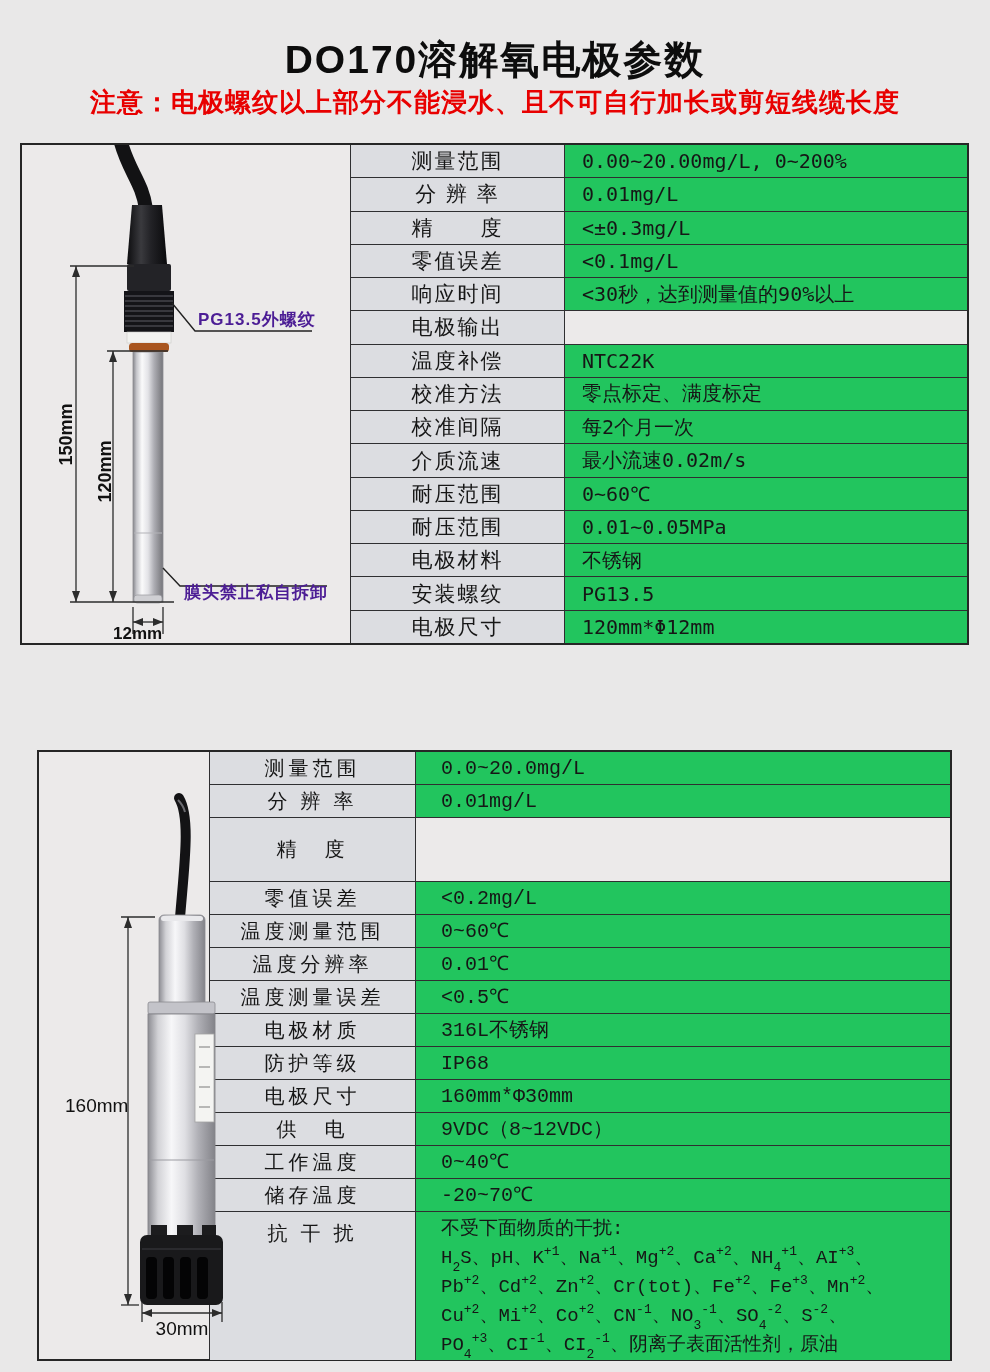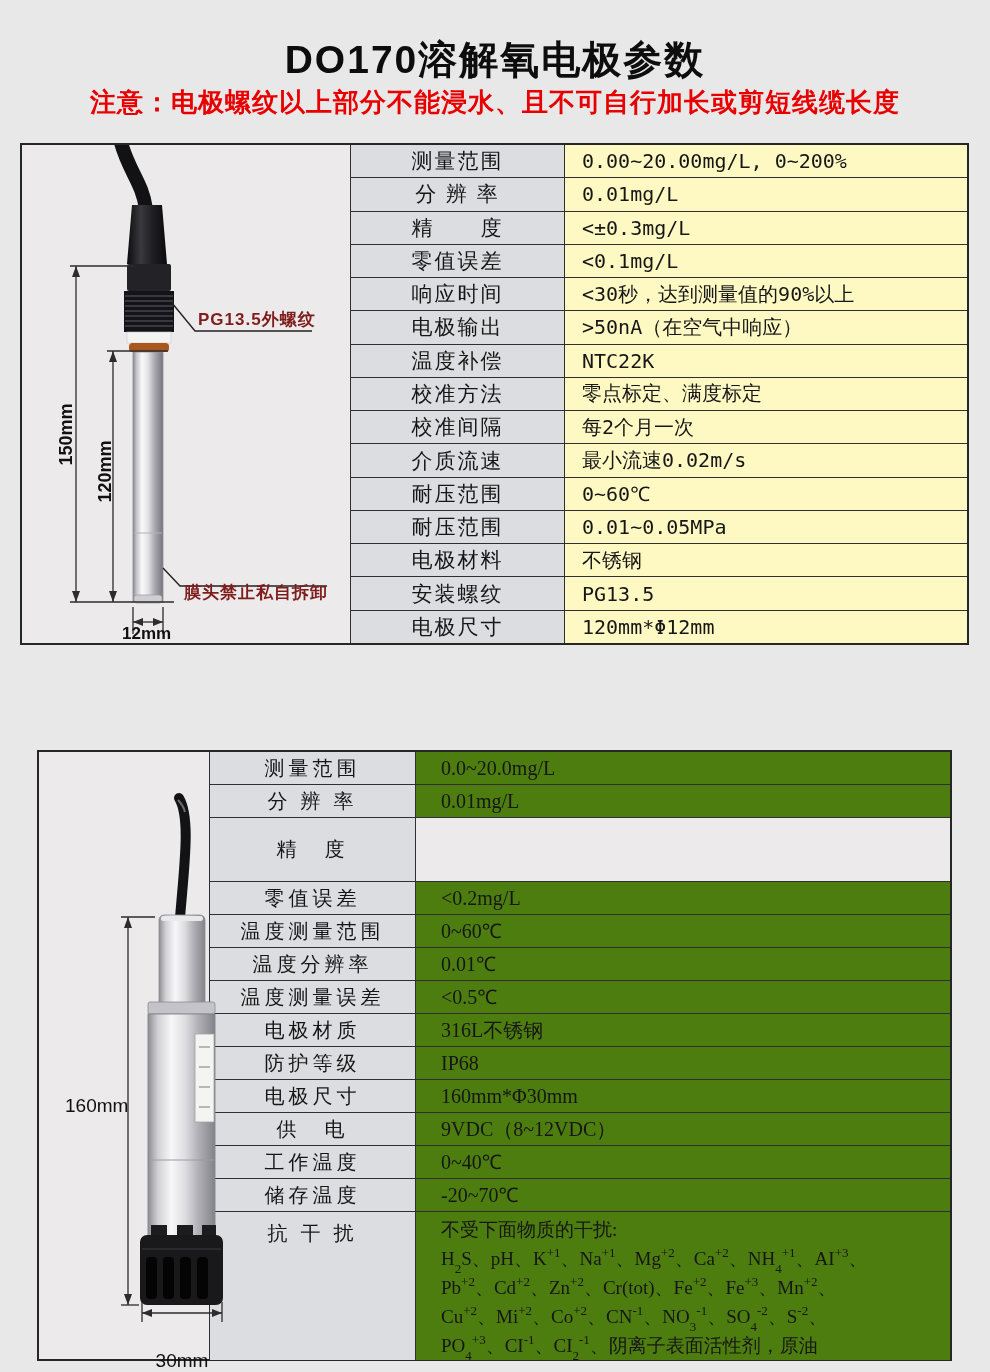--- a/index.html
+++ b/index.html
@@ -39,54 +39,54 @@
   
   .t1{flex:1;display:flex;flex-direction:column;border-left:1.5px solid #2f2f31;}
   .t1 .r{flex:1;display:flex;border-bottom:1.5px solid #2f2f31;min-height:0;}
   .t1 .r:last-child{border-bottom:none;}
   .t1 .l{
     flex:0 0 213px;display:flex;align-items:center;justify-content:center;
     background:#dcdde1;border-right:1.5px solid #2f2f31;
     font-size:21px;letter-spacing:2px;
   }
   .t1 .v{
-    flex:1;display:flex;align-items:center;background:#fef9c3;
+    flex:1;display:flex;align-items:center;background:#22c55e;
     padding-left:17px;font-size:20px;
     font-family:"DejaVu Sans Mono","Liberation Sans",monospace;
   }
 
   
   .t2{flex:1;display:flex;flex-direction:column;border-left:1.5px solid #2f2f31;
       font-family:"Liberation Serif",serif;}
   .t2 .r{display:flex;border-bottom:1.5px solid #2f2f31;box-sizing:border-box;}
   .t2 .r:last-child{border-bottom:none;}
   .t2 .rs{flex:0 0 33px;}
   .t2 .rd{flex:0 0 64px;}
   .t2 .rt{flex:1;}
   .t2 .l{
     flex:0 0 205px;display:flex;align-items:center;justify-content:center;
     background:#dcdde1;border-right:1.5px solid #2f2f31;
     font-size:20px;letter-spacing:4px;text-align:center;
   }
   .t2 .rt .l{align-items:flex-start;padding-top:8px;}
   .t2 .v{
     flex:1;display:flex;flex-direction:column;justify-content:center;
-    background:#4d7c0f;padding-left:25px;font-size:20px;
+    background:#22c55e;padding-left:25px;font-size:20px;font-family:Liberation Mono, monospace;
   }
   .t2 .v .line{line-height:31px;}
   .t2 .rt .v{justify-content:flex-start;padding-top:3px;}
   .t2 .rt .v .line{line-height:29px;font-size:19px;}
   .t2 sup{font-size:13px;line-height:0;position:relative;top:-1px;}
   .t2 sub{font-size:13px;line-height:0;position:relative;top:3px;}
 
   
   .dim{position:absolute;font-weight:bold;font-size:18px;color:#111;}
   .dim-rot{transform:rotate(-90deg);transform-origin:center;width:80px;text-align:center;}
   .dim-h{font-weight:normal;font-size:19px;}
-  .callout{position:absolute;font-weight:bold;font-size:17px;letter-spacing:1px;color:#7f1d1d;white-space:nowrap;}
+  .callout{position:absolute;font-weight:bold;font-size:17px;letter-spacing:1px;color:#4c1d95;white-space:nowrap;}
 </style>
 </head>
 <body>
 
 <div class="page">
 
   <h1 class="title title1">DO170溶解氧电极参数</h1>
   <div class="warning">注意：电极螺纹以上部分不能浸水、且不可自行加长或剪短线缆长度</div>
 
   <div class="specbox box1">
@@ -155,21 +155,21 @@
           <polygon points="141,477 131,473 131,481" stroke="none"></polygon>
         </g>
 
         <g stroke="#222" stroke-width="1.4" fill="none">
           <polyline points="150,158 173,186 290,186"></polyline>
           <polyline points="141,423 158,441 305,441"></polyline>
         </g>
       </svg>
       <div class="dim dim-rot" style="left:4px;top:279px;">150mm</div>
       <div class="dim dim-rot" style="left:43px;top:316px;">120mm</div>
-      <div class="dim" style="left:100px;top:479px;font-size:17px;">12mm</div>
+      <div class="dim" style="left:91px;top:479px;font-size:17px;">12mm</div>
       <div class="callout" style="left:176px;top:163px;">PG13.5外螺纹</div>
       <div class="callout" style="left:162px;top:436px;">膜头禁止私自拆卸</div>
     </div>
 
     <div class="t1">
       <div class="r">
           <div class="l">测量范围</div>
           <div class="v">0.00~20.00mg/L, 0~200%</div>
         </div>
       <div class="r">
@@ -183,21 +183,20 @@
       <div class="r">
           <div class="l">零值误差</div>
           <div class="v">&lt;0.1mg/L</div>
         </div>
       <div class="r">
           <div class="l">响应时间</div>
           <div class="v">&lt;30秒，达到测量值的90%以上</div>
         </div>
       <div class="r">
           <div class="l">电极输出</div>
-          <div class="v">&gt;50nA（在空气中响应）</div>
         </div>
       <div class="r">
           <div class="l">温度补偿</div>
           <div class="v">NTC22K</div>
         </div>
       <div class="r">
           <div class="l">校准方法</div>
           <div class="v">零点标定、满度标定</div>
         </div>
       <div class="r">
@@ -288,21 +287,21 @@
           <polygon points="89,553 85,542 93,542" stroke="none"></polygon>
 
           <line x1="103" y1="550" x2="103" y2="570"></line>
           <line x1="183" y1="550" x2="183" y2="570"></line>
           <line x1="103" y1="561" x2="183" y2="561"></line>
           <polygon points="103,561 113,557 113,565" stroke="none"></polygon>
           <polygon points="183,561 173,557 173,565" stroke="none"></polygon>
         </g>
       </svg>
       <div class="dim dim-h" style="left:26px;top:343px;">160mm</div>
-      <div class="dim dim-h" style="left:103px;top:598px;width:80px;text-align:center;">30mm</div>
+      <div class="dim dim-h" style="left:103px;top:566px;width:80px;text-align:center;">30mm</div>
     </div>
 
     <div class="t2">
       <div class="r rs">
           <div class="l">测量范围</div>
           <div class="v">
             <div class="line">0.0~20.0mg/L</div>
           </div>
         </div>
       <div class="r rs">

